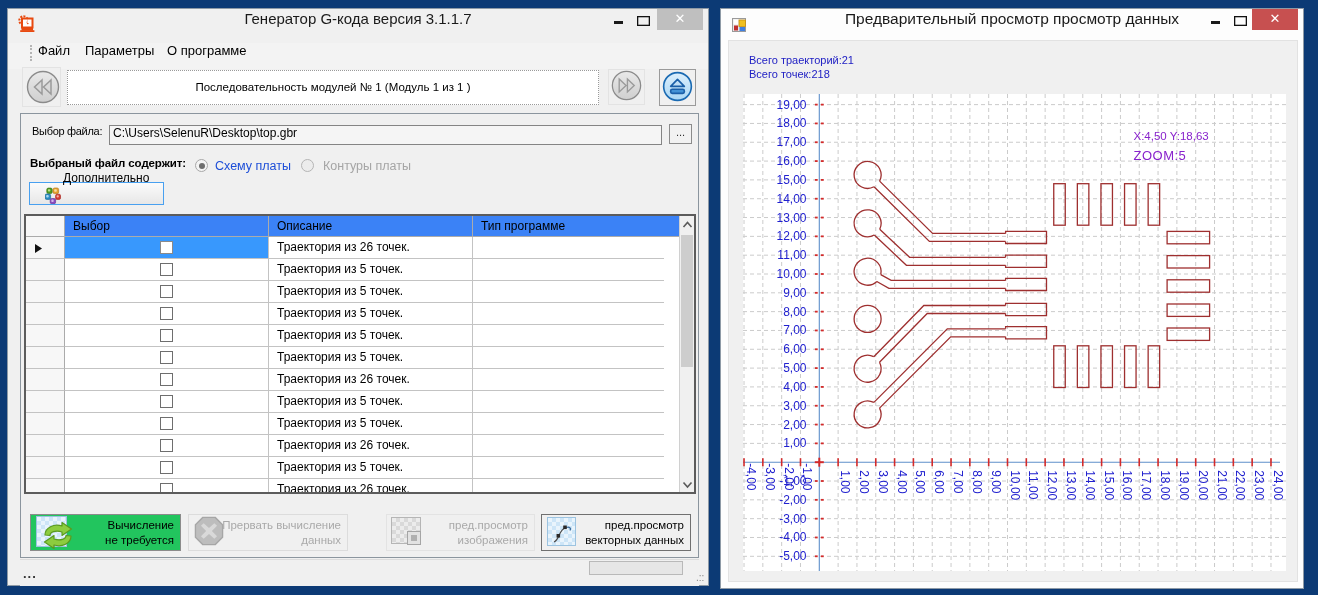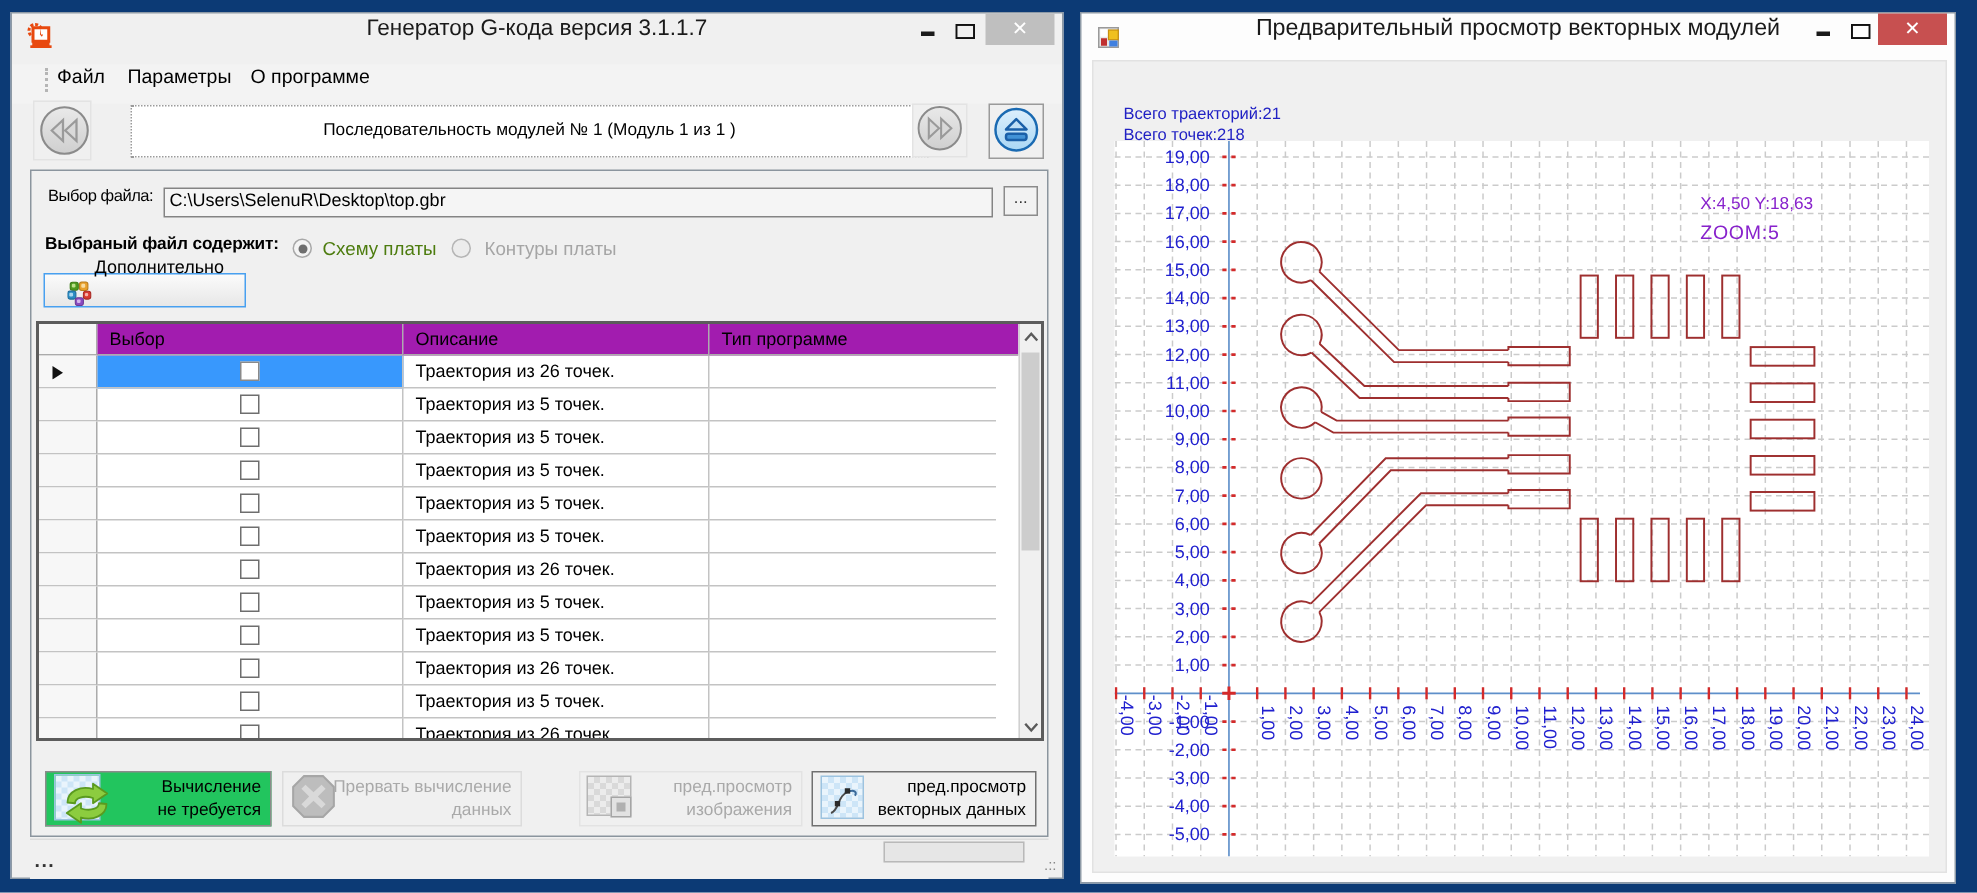--- a/index.html
+++ b/index.html
@@ -8,44 +8,44 @@
 .abs { position:absolute; }
 
 #lw { left:7px; top:8px; width:702px; height:578px; background:#f0f0f0; border:1px solid #8e9aa6; }
 #lw .title { left:0; top:1px; width:100%; text-align:center; font-size:15px; color:#1a1a1a; }
 .tbtn { position:absolute; top:0; height:21px; text-align:center; }
 
 #lw .menu { top:34px; left:0; width:700px; height:26px; background:#f3f3f3; }
 .mitem { position:absolute; top:-2px; font-size:13px; color:#000; }
 
 .navbtn { position:absolute; border:1px solid #e3e3e3; background:#f0f0f0; }
-#navtext { left:59px; top:61px; width:532px; height:35px; background:#fff; border:1px dotted #9a9a9a; font-size:11.5px; text-align:center; line-height:33px; color:#000;margin-left:20px; }
+#navtext { left:59px; top:61px; width:532px; height:35px; background:#fff; border:1px dotted #9a9a9a; font-size:11.5px; text-align:center; line-height:33px; color:#000; }
 
 #panel { left:12px; top:104px; width:679px; height:445px; border:1px solid #8b959e; background:#f0f0f0; }
 .lbl { position:absolute; font-size:12px; color:#000; white-space:nowrap; }
 .tb { position:absolute; background:#f5f5f5; border:1px solid #848484; font-size:12px; color:#000; padding-left:3px; }
 
 #grid { left:16px; top:205px; width:672px; height:280px; background:#fff; border:2px solid #5c5c5c; }
-.gh { position:absolute; top:0; height:21px; background:#a21caf; border-right:1px solid #ababab; border-bottom:1px solid #ababab; font-size:12px; color:#000; padding:3px 0 0 8px; }
+.gh { position:absolute; top:0; height:21px; background:#3b82f6; border-right:1px solid #ababab; border-bottom:1px solid #ababab; font-size:12px; color:#000; padding:3px 0 0 8px; }
 .grow { position:absolute; left:0; width:653px; height:22px; }
 .gcell { position:absolute; top:0; height:22px; border-right:1px solid #c3c3c3; border-bottom:1px solid #c3c3c3; font-size:12px; padding:3px 0 0 8px; color:#000; }
 .rowhdr { position:absolute; top:0; left:0; width:39px; height:22px; background:#f7f7f7; border-right:1px solid #ababab; border-bottom:1px solid #c3c3c3; }
 .cb { position:absolute; width:13px; height:13px; background:#fff; border:1px solid #6e6e6e; left:95px; top:4px; }
 
 #vsb { position:absolute; right:0; top:0; width:15px; height:276px; background:#f0f0f0; border-left:1px solid #d0d0d0; }
 
 .bbtn { position:absolute; top:505px; height:37px; font-size:11.5px; }
 .bbtn .t { position:absolute; right:6px; top:3px; text-align:right; line-height:14.5px; }
 
 #status { left:12px; top:550px; width:679px; height:27px; background:#f0f0f0; border-top:1px solid #dcdcdc; }
 
 #rw { left:720px; top:8px; width:584px; height:581px; background:#fdfdfd; border:1px solid #8e9aa6; }
 #rw .title { left:0; top:1px; width:100%; text-align:center; font-size:15.5px; color:#1a1a1a; }
 #rwc { left:7px; top:31px; width:570px; height:542px; background:#f0f0f0; border:1px solid #e2e2e2; }
-#stats { left:20px; top:28px; font-size:11px; color:#2121c4; line-height:14px; }
+#stats { left:20px; top:12px; font-size:11px; color:#2121c4; line-height:14px; }
 #plot { left:14px; top:53px; width:543px; height:477px; background:#fff; }
 </style>
 </head>
 <body>
 
 <div id="lw" class="abs">
   <div class="abs title">Генератор G-кода версия 3.1.1.7</div>
 
   <svg class="abs" style="left:10px;top:6px" width="18" height="18" viewBox="0 0 18 18">
     <circle cx="5.5" cy="5.5" r="4.2" fill="none" stroke="#e8490f" stroke-width="2" stroke-dasharray="2 1.2"></circle>
@@ -96,21 +96,21 @@
     <rect x="9.5" y="20" width="15" height="4.5" rx="1.8" fill="#4292d6" stroke="#1a5fa8" stroke-width="1.8"></rect>
   </svg>
 
   <div id="panel" class="abs"></div>
   <div class="lbl" style="left:24px;top:116px;font-size:11px;letter-spacing:-0.3px;">Выбор файла:</div>
   <div class="tb abs" style="left:101px;top:116px;width:553px;height:20px;">C:\Users\SelenuR\Desktop\top.gbr</div>
   <div class="abs" style="left:661px;top:115px;width:23px;height:20px;border:1px solid #8b8b8b;background:#f2f2f2;font-size:11px;text-align:center;line-height:14px;color:#333;">...</div>
   <div class="lbl" style="left:22px;top:148px;font-weight:bold;font-size:11.5px;letter-spacing:-0.1px;">Выбраный файл содержит:</div>
   <div class="abs" style="left:187px;top:150px;width:13px;height:13px;border-radius:50%;background:#f4f4f4;border:1px solid #a8a8a8;"></div>
   <div class="abs" style="left:190.5px;top:153.5px;width:6px;height:6px;border-radius:50%;background:#6e6e6e;"></div>
-  <div class="lbl" style="left:207px;top:150px;font-size:12.5px;color:#4d7c0f;">Схему платы</div>
+  <div class="lbl" style="left:207px;top:150px;font-size:12.5px;color:#1d4ed8;">Схему платы</div>
   <div class="abs" style="left:293px;top:150px;width:13px;height:13px;border-radius:50%;background:#ececec;border:1px solid #b5b5b5;"></div>
   <div class="lbl" style="left:315px;top:150px;font-size:12.5px;color:#a5a5a5;">Контуры платы</div>
 
   <div class="abs" style="left:21px;top:173px;width:135px;height:23px;border:1.5px solid #48a0f0;background:linear-gradient(#fbfbfb,#e7e7e7);"></div>
   <svg class="abs" style="left:37px;top:178px" width="17" height="17" viewBox="0 0 17 17">
     <rect x="1.8" y="1.1" width="5.4" height="5.4" rx="1.5" fill="#4e9a1e" stroke="#3c7a14" stroke-width="0.7"></rect>
       <rect x="2.9" y="2.2" width="2.4" height="2.4" rx="0.8" fill="#bce08a"></rect>
     <rect x="8" y="1" width="5.6" height="5.6" rx="1.5" fill="#e8a02c" stroke="#b87c1c" stroke-width="0.7"></rect>
       <rect x="9.2" y="2.2" width="2.6" height="2.6" rx="0.8" fill="#f7dca2"></rect>
     <rect x="0.1" y="7" width="5.5" height="5.4" rx="1.5" fill="#2a8cc4" stroke="#1f6c9a" stroke-width="0.7"></rect>
@@ -276,21 +276,21 @@
   </div>
 
   <div id="status" class="abs">
     <div class="abs" style="left:3px;top:6px;font-size:13px;font-weight:bold;color:#333;letter-spacing:1px;">...</div>
     <div class="abs" style="left:569px;top:1px;width:94px;height:14px;background:#e6e6e6;border:1px solid #b9b9b9;"></div>
     <div class="abs" style="left:676px;top:12px;font-size:10px;color:#888;">.::</div>
   </div>
 </div>
 
 <div id="rw" class="abs">
-  <div class="abs title">Предварительный просмотр векторных модулей</div>
+  <div class="abs title">Предварительный просмотр просмотр данных</div>
   <svg class="abs" style="left:11px;top:9px" width="14" height="14">
     <rect x="0.5" y="0.5" width="13" height="13" fill="#e8e8e8" stroke="#9a9a9a"></rect>
     <rect x="1.5" y="1.5" width="5" height="5" fill="#fff"></rect>
     <rect x="7" y="2" width="6.5" height="6.5" fill="#f0c020" stroke="#c89010" stroke-width="0.8"></rect>
     <rect x="2" y="7.5" width="4" height="5" fill="#c03030"></rect>
     <rect x="7.5" y="9" width="5.5" height="4" fill="#4080e0"></rect>
   </svg>
   <div class="abs" style="left:490px;top:12px;width:9px;height:3px;background:#1a1a1a;"></div>
   <svg class="abs" style="left:513px;top:7px" width="13" height="10">
       <rect x="0.5" y="0.5" width="12" height="9" fill="none" stroke="#111" stroke-width="1.6"></rect>

